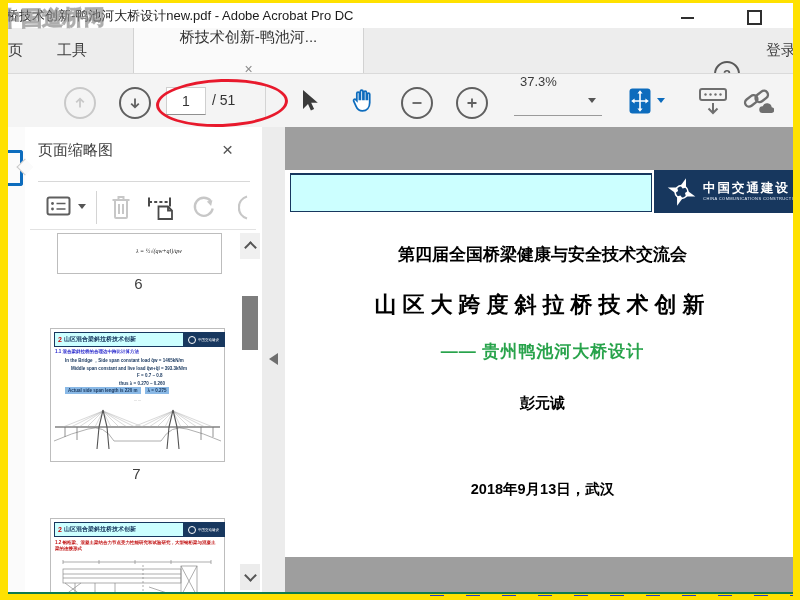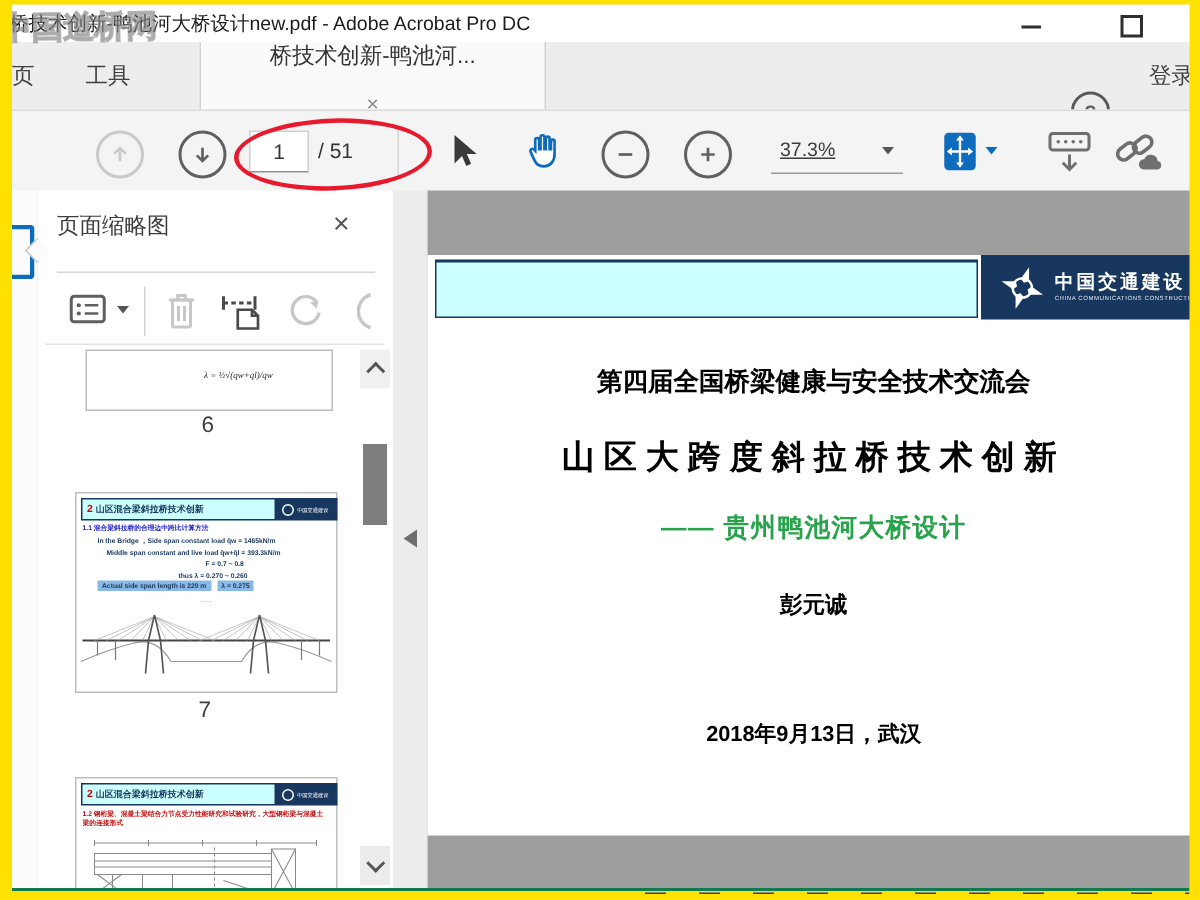--- a/index.html
+++ b/index.html
@@ -35,21 +35,21 @@
            border-top:1px solid #dadada;border-bottom:1px solid #cfcfcf;}
   .circle-btn{position:absolute;width:28px;height:28px;border-radius:50%;display:flex;align-items:center;justify-content:center;}
   .c-dark{border:2px solid #606060;color:#606060;}
   .c-dis{border:2px solid #c9c9c9;color:#c9c9c9;}
   .page-box{position:absolute;left:166px;top:13px;width:38px;height:26px;background:#fff;border:1px solid #cfcfcf;
             border-bottom:1px solid #8f8f8f;display:flex;align-items:center;justify-content:center;font-size:14px;color:#333;}
   .page-total{position:absolute;left:212px;top:18px;font-size:14px;color:#333;}
   .red-ellipse{position:absolute;left:156px;top:5px;width:126px;height:42px;border:3.5px solid #e8192c;
                border-radius:50%;transform:rotate(-2deg);z-index:20;}
   .vsep{position:absolute;top:11px;width:1px;height:32px;background:#d4d4d4;}
-  .zoom-text{position:absolute;left:520px;top:18px;font-size:13px;color:#3c3c3c;text-decoration:underline;}
+  .zoom-text{position:absolute;left:520px;top:0;font-size:13px;color:#3c3c3c;}
   .zoom-underline{position:absolute;left:514px;top:41px;width:88px;height:1px;background:#9a9a9a;}
   .caret{width:0;height:0;border-left:4.5px solid transparent;border-right:4.5px solid transparent;border-top:5px solid #555;}
   .caret-blue{border-top-color:#0d6cbd;}
   
   .icon-strip{position:absolute;left:0;top:127px;width:25px;height:465px;background:#fbfbfb;border-right:1px solid #d7d7d7;}
   .strip-icon{position:absolute;left:8px;top:23px;width:12px;height:30px;border:3px solid #0d6cbd;border-left:none;border-radius:0 3px 3px 0;}
   .strip-notch{position:absolute;left:19px;top:34px;width:11px;height:11px;background:#fbfbfb;
                border-left:1px solid #c9c9c9;border-bottom:1px solid #c9c9c9;transform:rotate(45deg);}
   .sidebar{position:absolute;left:25px;top:127px;width:237px;height:465px;background:#fff;
            border-right:1px solid #c8c8c8;overflow:hidden;}

